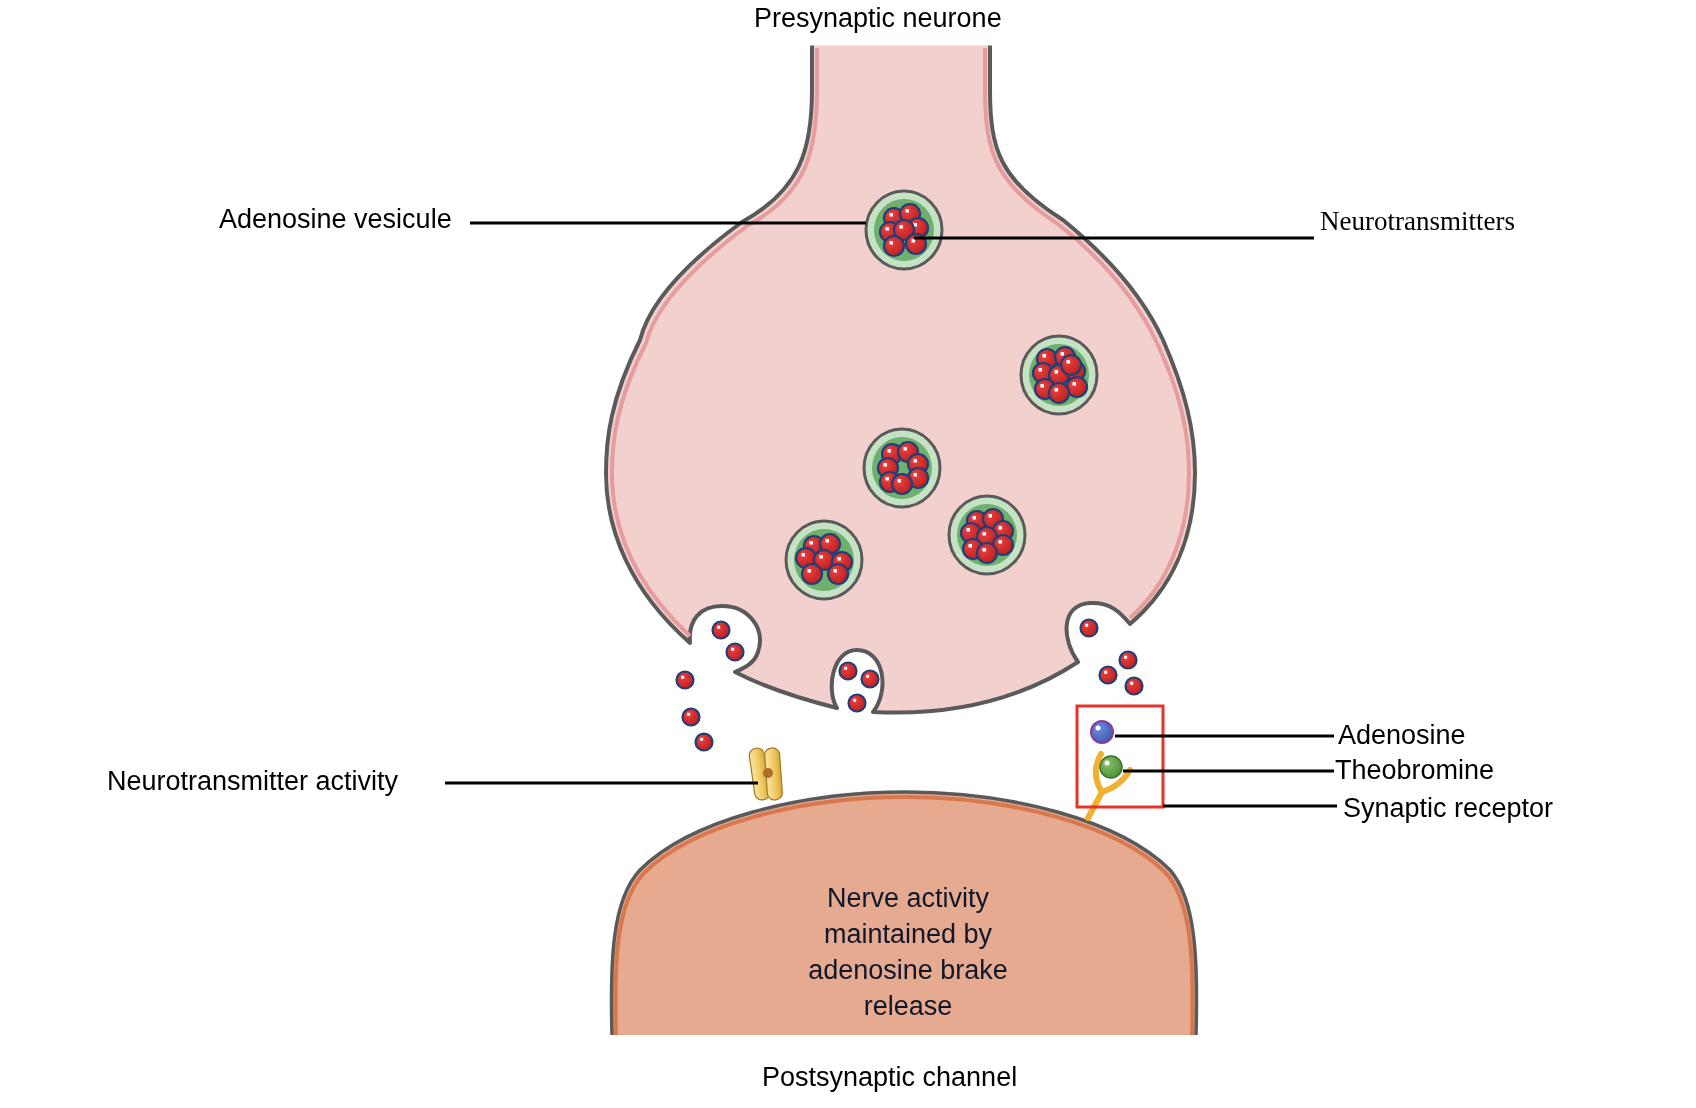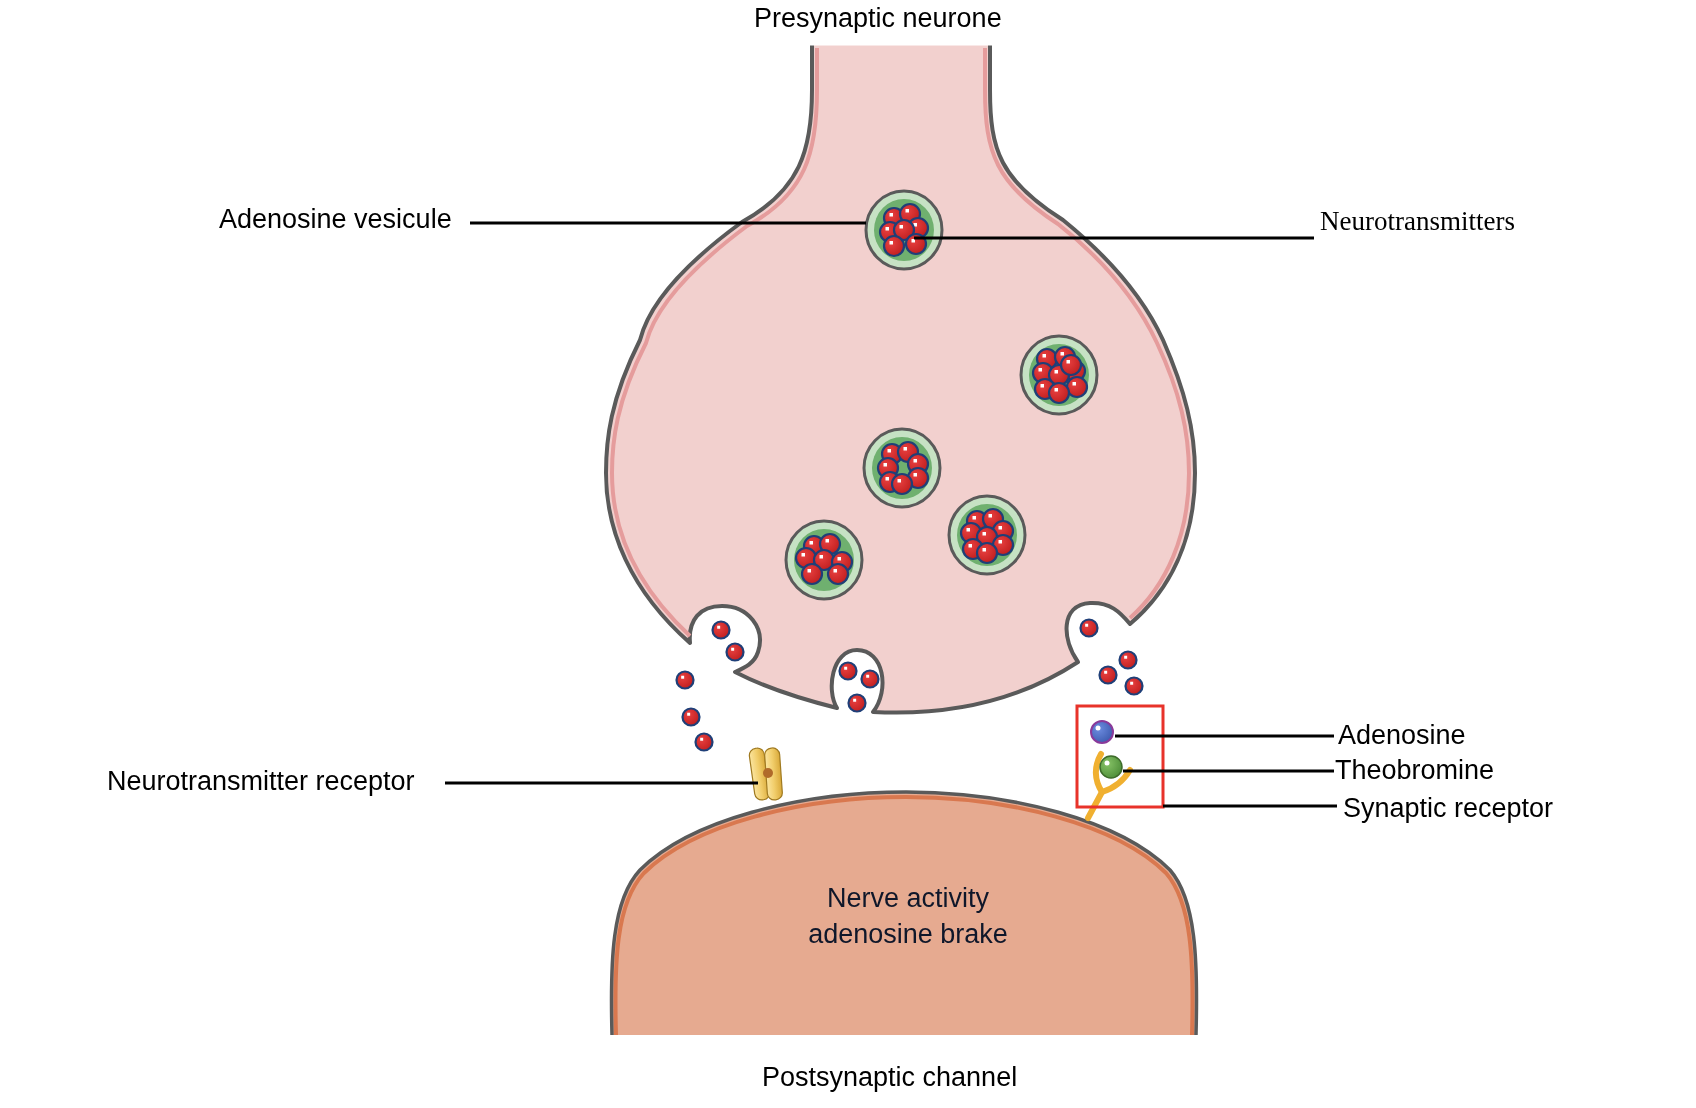--- a/index.html
+++ b/index.html
@@ -339,22 +339,24 @@
     <line x1="445" y1="783" x2="758" y2="783"></line>
     <line x1="1115" y1="736" x2="1334" y2="736"></line>
     <line x1="1123" y1="771" x2="1334" y2="771"></line>
     <line x1="1163" y1="806" x2="1337" y2="806"></line>
   </g>
 </svg>
 
 <div class="label" style="left:754px; top:5px;">Presynaptic neurone</div>
 <div class="label" style="left:219px; top:206px;">Adenosine vesicule</div>
 <div class="label" style="left:1320px; top:208px;font-family:Liberation Serif, serif;">Neurotransmitters</div>
-<div class="label" style="left:107px; top:768px;">Neurotransmitter receptor</div>
+<div class="label" style="left:107px; top:768px;">Neurotransmitter activity</div>
 <div class="label" style="left:1338px; top:722px;">Adenosine</div>
 <div class="label" style="left:1335px; top:757px;text-align:center;">Theobromine</div>
 <div class="label" style="left:1343px; top:795px;">Synaptic receptor</div>
 <div class="label" style="left:762px; top:1064px;">Postsynaptic channel</div>
 
 <div class="center-text" style="left:758px; top:880px; width:300px;">
   <div>Nerve activity</div>
+  <div>maintained by</div>
   <div>adenosine brake</div>
+  <div>release</div>
 </div>
 
 </body></html>

